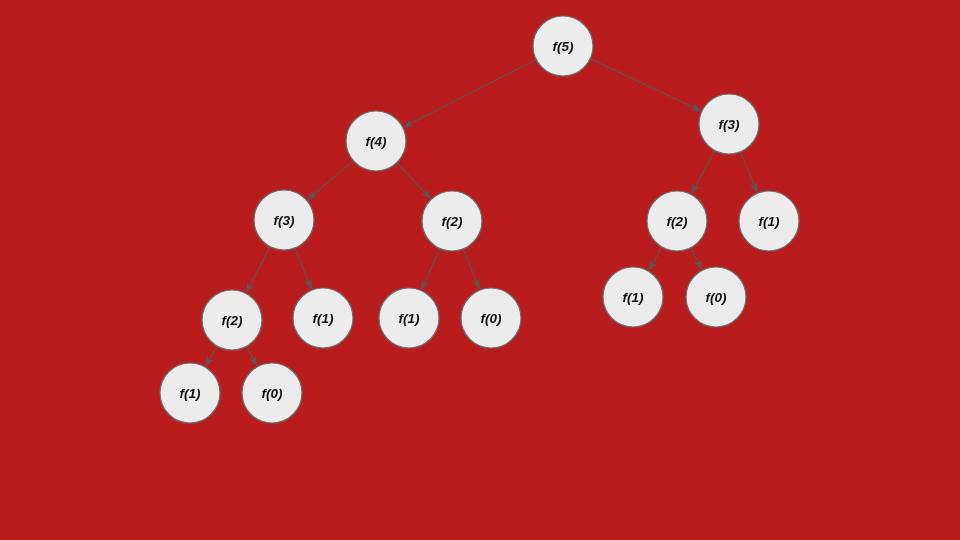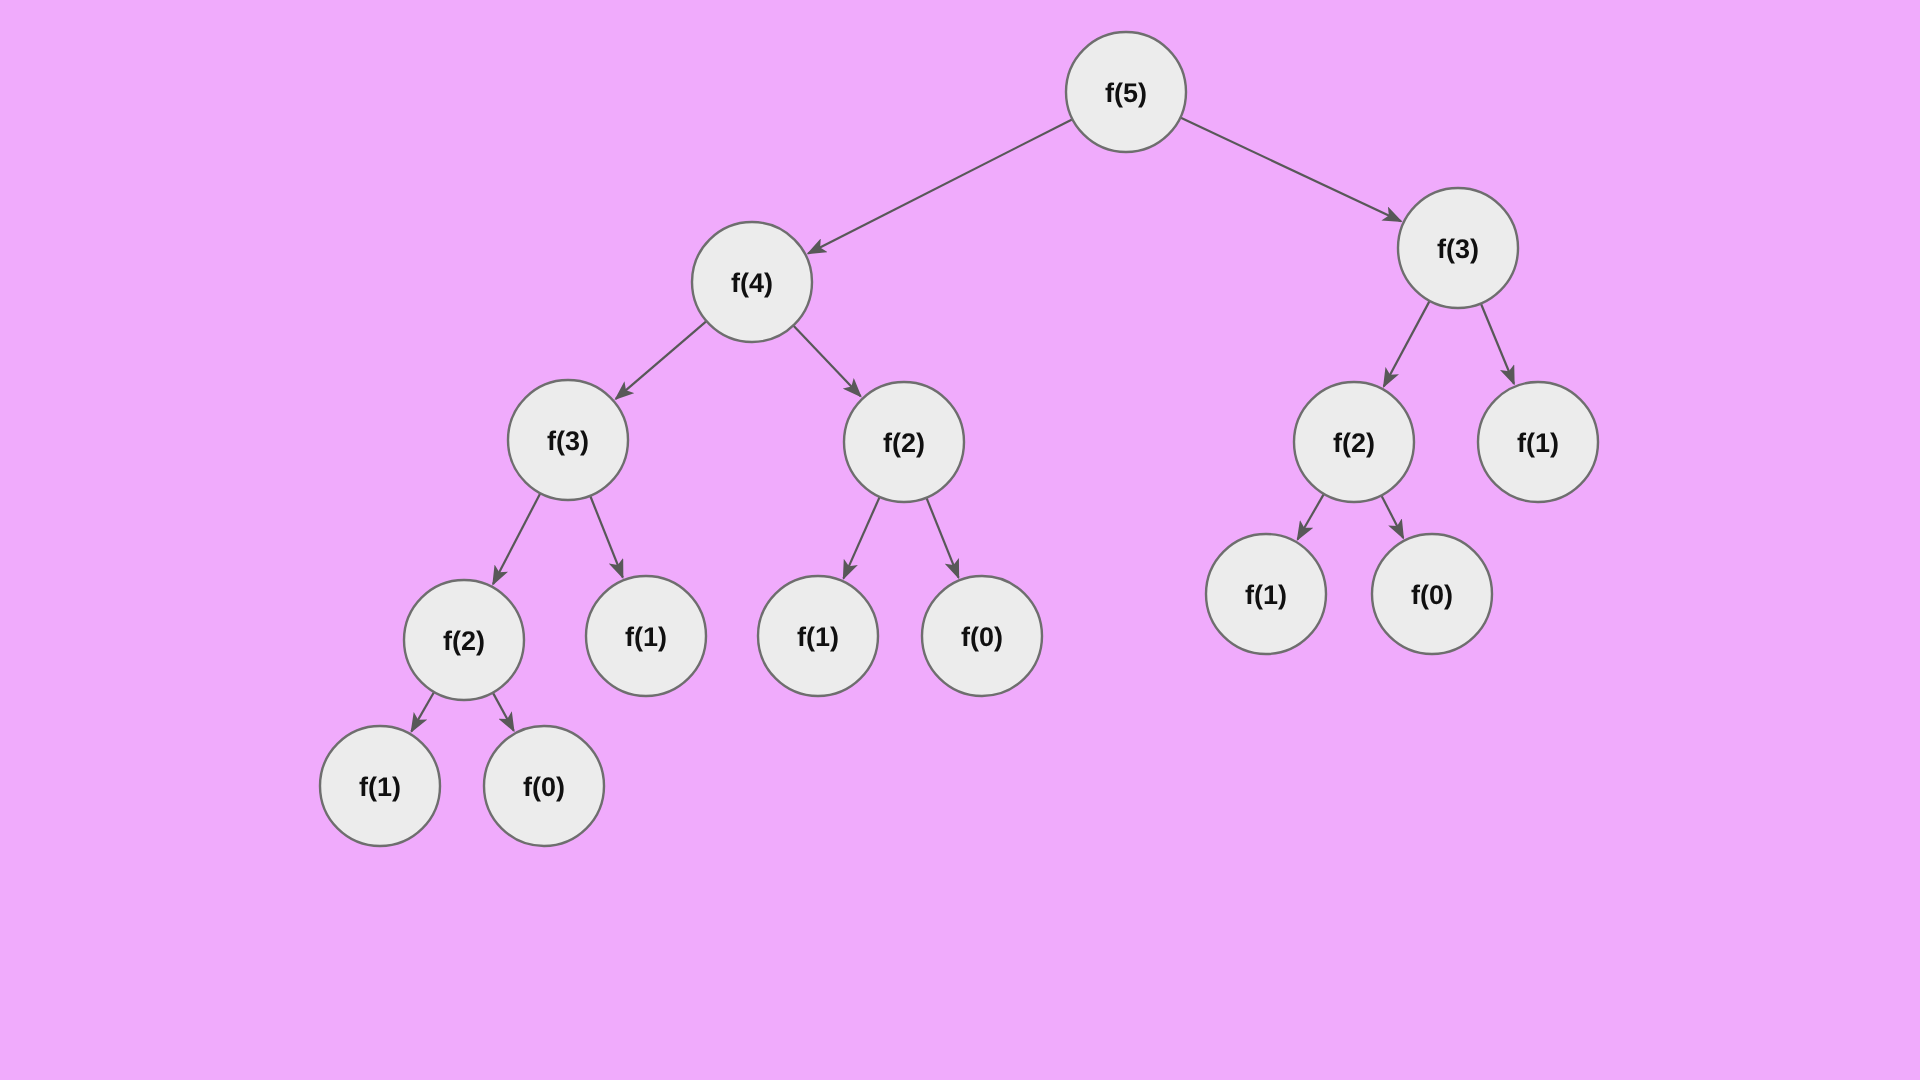--- a/index.html
+++ b/index.html
@@ -10,21 +10,22 @@
   body {
     width: 960px;
     height: 540px;
     font-family: "Liberation Sans", sans-serif;
     overflow: hidden;
   }
   #canvas {
     position: relative;
     width: 960px;
     height: 540px;
-    background: #f0abfc;
+    background: #b91c1c;
+    font-style: italic;
   }
   #tree-svg {
     position: absolute;
     top: 0;
     left: 0;
     width: 960px;
     height: 540px;
   }
   .edge-line {
     stroke: #585858;

